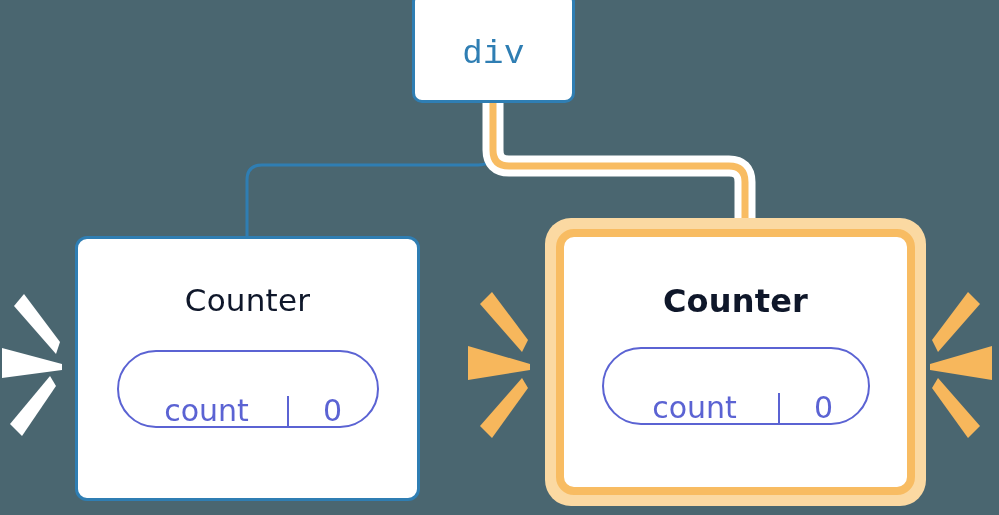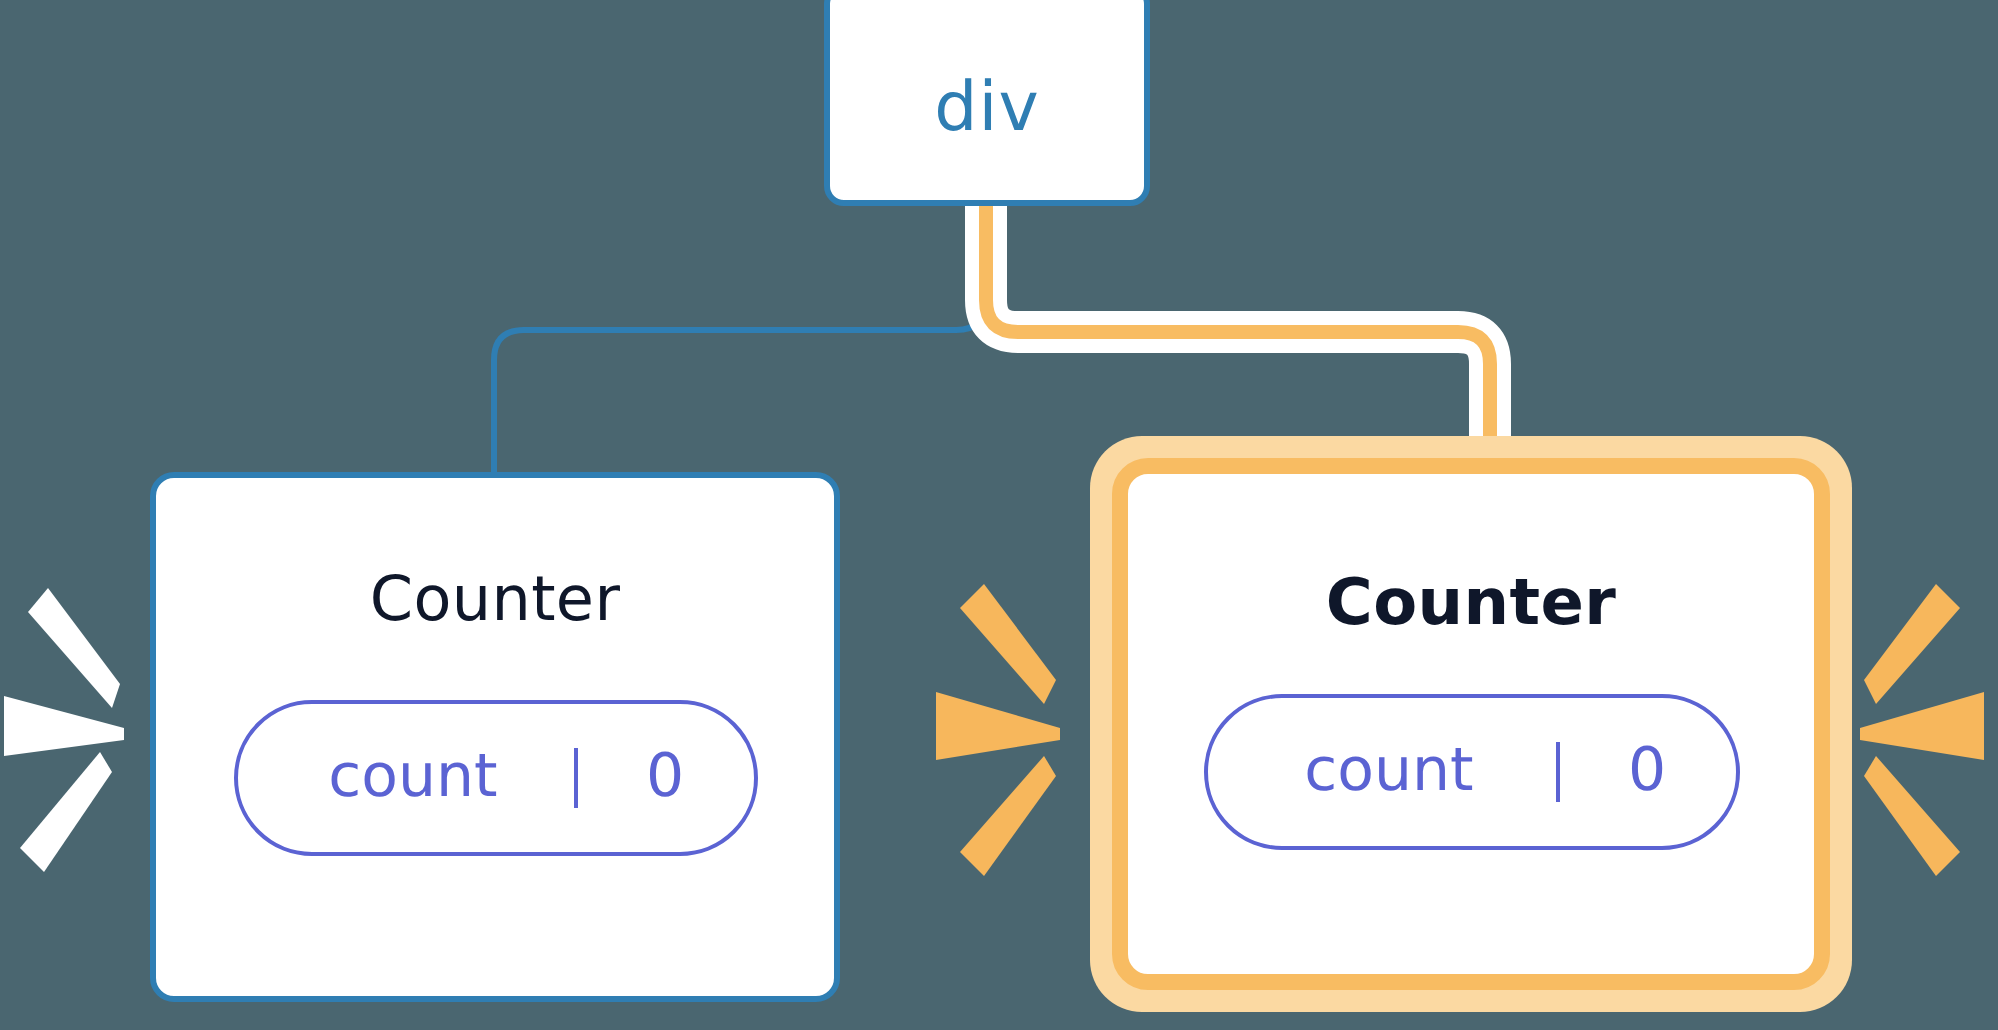--- a/index.html
+++ b/index.html
@@ -18,20 +18,21 @@
     position:absolute;background:#ffffff;box-sizing:border-box;
     display:flex;flex-direction:column;align-items:center;justify-content:center;
   }
   #div-node{
     left:412px;top:-8px;width:163px;height:111px;
     border:3px solid #2f7eb3;border-radius:10px;
   }
   #div-label{
     font-size:34px;color:#2f7eb3;letter-spacing:.5px;line-height:1;
     margin-top:12px;
+    font-family:Liberation Mono, monospace;
   }
 
   #card-left{
     left:75px;top:236px;width:345px;height:265px;
     border:3px solid #2f7eb3;border-radius:12px;
     justify-content:flex-start;padding-top:46px;
   }
   #card-right{
     left:545px;top:218px;width:381px;height:288px;
     border-radius:26px;
@@ -47,21 +48,21 @@
   }
 
   .card-title{
     font-size:31px;color:#0f172a;line-height:1;letter-spacing:.2px;
   }
   .card-title.bold{font-weight:700;font-size:32px;}
 
   
   .pill{
     margin-top:34px;
-    height:74px;display:flex;align-items:center;
+    height:74px;display:flex;align-items:flex-end;
     border:2px solid #5b63d3;border-radius:999px;
     background:transparent;overflow:hidden;
   }
   .pill .key,.pill .val{
     display:flex;align-items:center;justify-content:center;
     color:#5b63d3;font-size:30px;line-height:1;box-sizing:border-box;
   }
   .pill .key{width:168px;padding-left:8px;}
   .pill .val{width:90px;border-left:2px solid #5b63d3;}
   #pill-right{margin-top:30px;}

